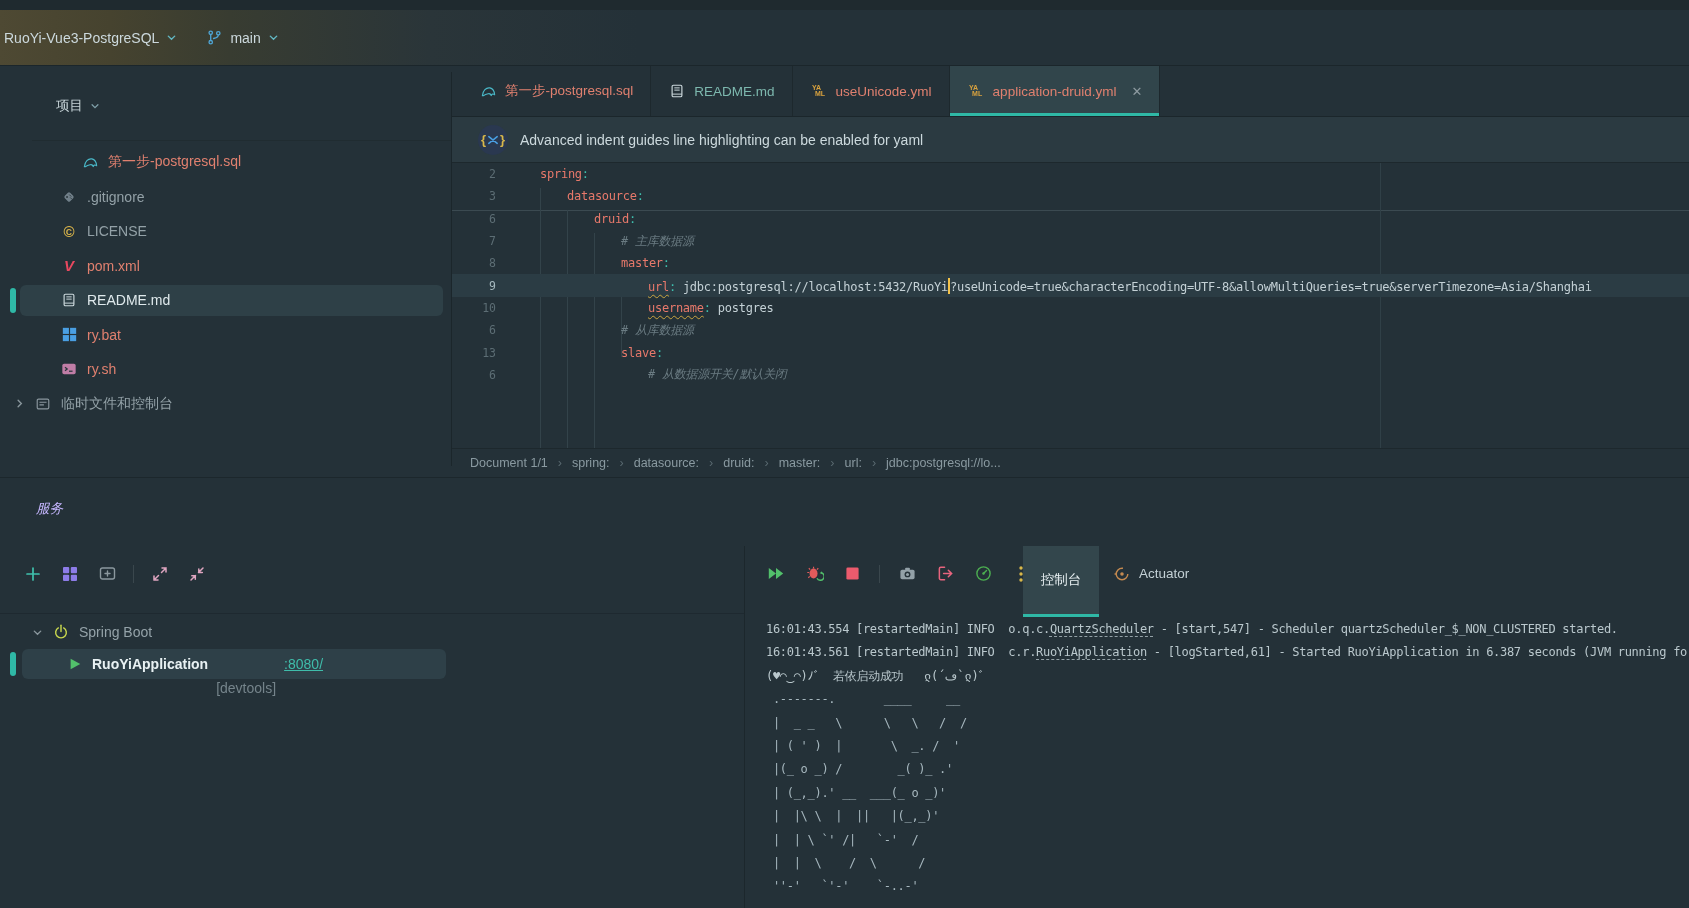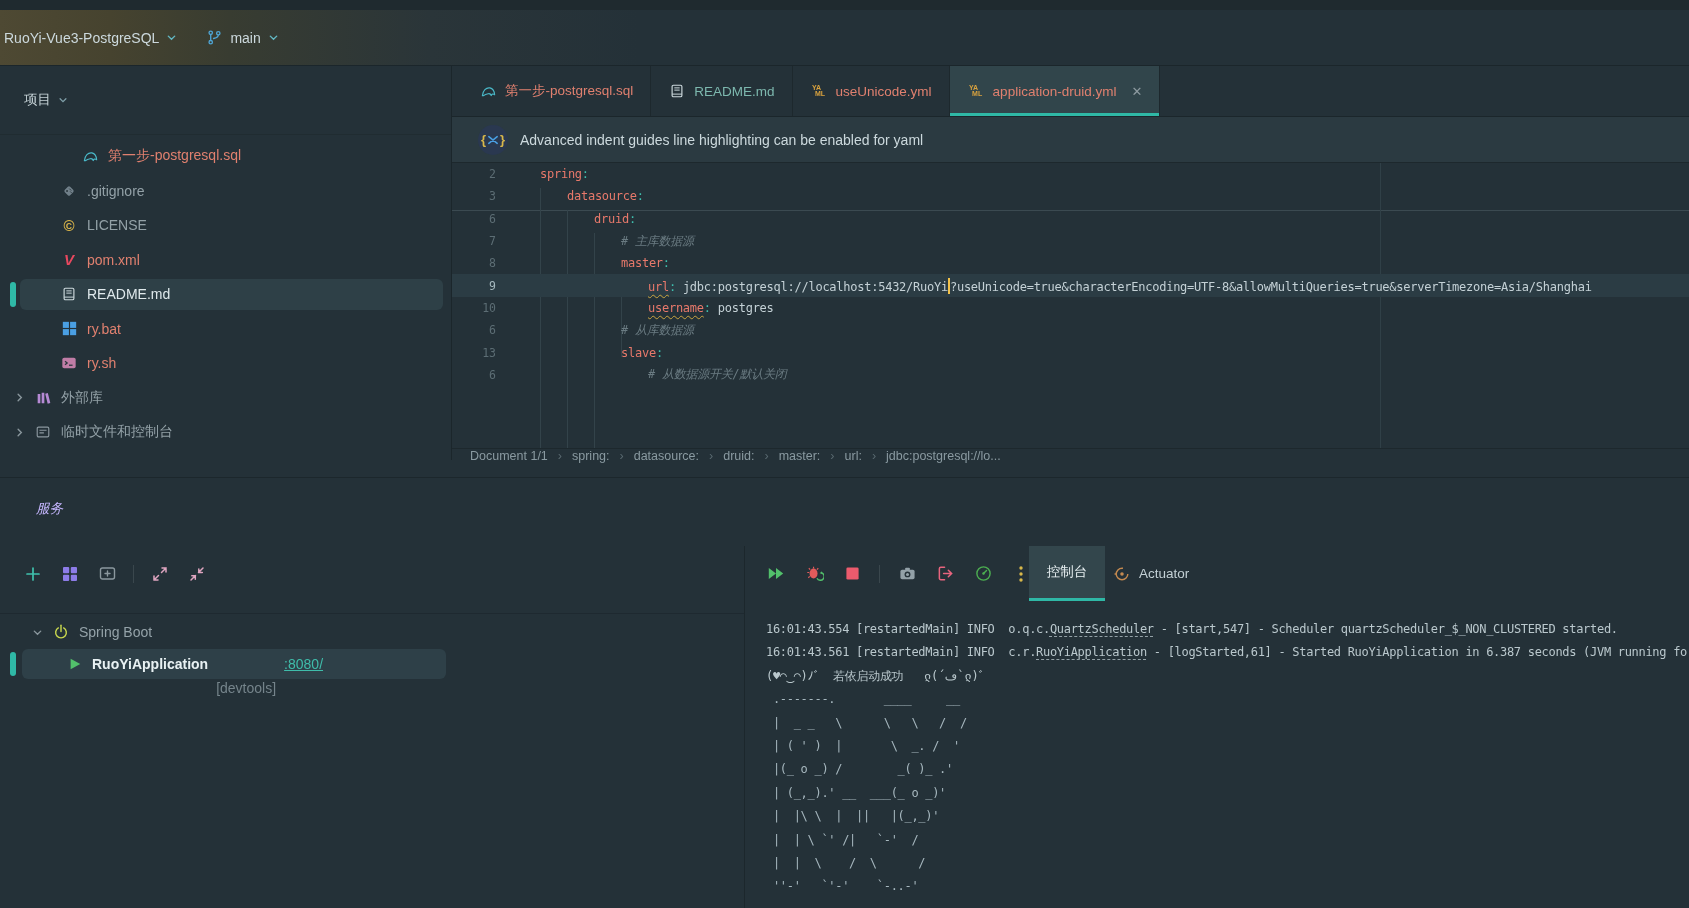--- a/index.html
+++ b/index.html
@@ -7,21 +7,21 @@
         font-family:"Liberation Sans",sans-serif;color:#c4d1d6;}
   .abs{position:absolute;}
   
   #top-edge{left:0;top:0;width:100%;height:10px;background:#1f2a2f;}
   #win-header{left:0;top:10px;width:100%;height:56px;box-sizing:border-box;
     background:linear-gradient(90deg,#4e4933 0px,#46432f 110px,#383c31 230px,#2a3539 430px,#243138 640px);
     display:flex;align-items:center;padding-left:4px;border-bottom:1px solid #1b262b;}
   .widget{display:flex;align-items:center;gap:7px;font-size:14px;color:#ccd9dd;margin-right:28px;cursor:default;}
   .chev svg{display:block;}
   
-  #proj-panel{left:0;top:66px;width:452px;height:394px;background:#243138;border-right:1px solid #1b262b;box-sizing:border-box;}
+  #proj-panel{left:0;top:72px;width:452px;height:394px;background:#243138;border-right:1px solid #1b262b;box-sizing:border-box;padding-left:32px;}
   #proj-header{height:69px;display:flex;align-items:center;gap:7px;padding-left:24px;
     font-size:13.5px;color:#c6d3d7;border-bottom:1px solid #202c31;box-sizing:border-box;}
   #tree{position:absolute;left:0;top:73px;right:0;}
   .trow{height:34.5px;display:flex;align-items:center;gap:9px;position:relative;font-size:14px;}
   .trow>*{position:relative;z-index:1;}
   .sel-bg{position:absolute;left:20px;right:8px;top:2px;bottom:2px;background:#2e4047;border-radius:6px;z-index:0;}
   .sel-accent{position:absolute;left:10px;top:5px;bottom:5px;width:6px;border-radius:3px;background:#2fb8a6;z-index:1;}
   .c-salmon{color:#e0806f}.c-grey{color:#93a1a7}.c-white{color:#dfe9ec}
   .ic{display:inline-flex;width:18px;height:18px;align-items:center;justify-content:center;flex:none;}
   .ic-license{color:#d9b44a;font-size:15px;font-weight:bold;}
@@ -51,21 +51,21 @@
   .lnum{width:44px;flex:none;text-align:right;color:#5c6d74;font-size:11.5px;letter-spacing:0;}
   .cur .lnum{color:#a5b8be;}
   .k{color:#e8796b}.co{color:#3fbfae}.v{color:#c4d1d6}
   .cm{color:#6a7b82;font-style:italic;}
   .wavy{text-decoration:underline;text-decoration-style:wavy;text-decoration-color:#c9a53f;
     text-decoration-thickness:1px;text-underline-offset:3px;}
   .caret{display:inline-block;width:2px;height:16px;background:#f2c24a;vertical-align:-3px;}
   .vguide{position:absolute;width:1px;background:#33434a;}
   #fold-line{position:absolute;left:0;right:0;top:47px;height:1px;background:#3b4a51;}
   #margin-guide{left:928px;top:0;bottom:0;width:1px;background:#304047;position:absolute;}
-  #crumbs{position:absolute;left:0;top:382px;right:0;height:29px;display:flex;gap:10px;
+  #crumbs{position:absolute;left:0;top:382px;right:0;height:29px;display:flex;align-items:center;gap:10px;
     padding-left:18px;font-size:12.5px;color:#8a9aa1;border-top:1px solid #1d282d;box-sizing:border-box;background:#243138;}
   .csep{color:#5a6a71;}
   
   #bottom{left:0;top:477px;width:100%;height:431px;background:#243138;border-top:1px solid #1c272c;box-sizing:border-box;}
   #svc-title{position:absolute;left:36px;top:22px;font-size:13.5px;color:#c4b5fd;font-style:italic;}
   #svc-icons{position:absolute;left:22px;top:68px;height:55px;display:flex;align-items:center;gap:15px;}
   .tool-btn{display:inline-flex;align-items:center;justify-content:center;width:22px;height:22px;}
   .vsep{width:1px;height:18px;background:#3a474d;}
   #svc-divider{position:absolute;left:0;top:135px;width:744px;height:1px;background:#1e2930;}
   #svc-tree{position:absolute;left:0;top:138px;width:744px;}
@@ -73,21 +73,21 @@
   .run-row{position:relative;height:32px;display:flex;align-items:center;gap:8px;padding-left:66px;font-size:14px;}
   .run-row>*{position:relative;z-index:1;}
   .run-bg{position:absolute;left:22px;width:424px;top:1px;bottom:1px;background:#2e4048;border-radius:6px;z-index:0;}
   .run-accent{position:absolute;left:10px;top:4px;bottom:4px;width:6px;border-radius:3px;background:#2fb8a6;z-index:1;}
   .run-name{font-weight:bold;color:#e8f1f3;}
   .run-tag{color:#75848b;margin-top:48px;}
   .run-link{color:#3fbcaa;text-decoration:underline;cursor:pointer;}
   
   #con-tools{position:absolute;left:744px;top:68px;right:0;height:55px;border-left:1px solid #1c272c;}
   #con-icons{position:absolute;left:20px;top:0;height:55px;display:flex;align-items:center;gap:16px;}
-  #tab-console{position:absolute;left:284px;top:0;width:76px;height:55px;background:#33464c;display:flex;
+  #tab-console{position:absolute;left:278px;top:0;width:76px;height:71px;background:#33464c;display:flex;
     align-items:center;justify-content:center;font-size:13.5px;color:#e8f0f2;
     border-bottom:3px solid #2fb8a6;box-sizing:border-box;}
   #tab-actuator{position:absolute;left:368px;top:0;height:55px;display:flex;align-items:center;gap:8px;
     color:#c3d0d5;font-size:13.5px;}
   #con-log{position:absolute;left:744px;top:123px;right:0;bottom:0;overflow:hidden;border-left:1px solid #1c272c;
     padding:17px 0 0 21px;font-family:"DejaVu Sans Mono","Liberation Mono",monospace;font-size:12px;
     letter-spacing:-0.3px;line-height:23.4px;color:#bac8cd;white-space:pre;}
   .ul{text-decoration:underline;text-decoration-style:dashed;text-decoration-color:#93a1a7;
     text-decoration-thickness:1px;text-underline-offset:3px;}
   .art{color:#a7b8bf;}
@@ -190,34 +190,20 @@
         </div>
         <div class="trow" style="padding-left: 60px;">
           <span class="ic">
             <svg viewBox="0 0 18 18" width="16" height="16">
               <rect x="1.5" y="3" width="15" height="12" rx="2" fill="#c07da6"></rect>
               <path d="M4.5 7l2.5 2-2.5 2" stroke="#2a363c" stroke-width="1.4" fill="none"></path>
               <path d="M9 11.5h4" stroke="#2a363c" stroke-width="1.4"></path>
             </svg>
           </span>
           <span class="c-salmon">ry.sh</span>
-        </div>
-        <div class="trow" style="padding-left: 14px;">
-          <span class="chev">
-            <svg width="11" height="11" viewBox="0 0 12 12">
-              <path d="M4.5 2.5L8 6l-3.5 3.5" fill="none" stroke="#8a979d" stroke-width="1.5" stroke-linecap="round"></path>
-            </svg>
-          </span>
-          <span class="ic">
-            <svg viewBox="0 0 18 18" width="16" height="16">
-              <path d="M3 15V4.5h3V15zM7.5 15V3h3v12z" fill="#b68ad4"></path>
-              <path d="M11.5 4.2l2.9-.8L17.2 14.6l-2.9.8z" fill="#b68ad4"></path>
-            </svg>
-          </span>
-          <span class="c-grey">外部库</span>
         </div>
         <div class="trow" style="padding-left: 14px;">
           <span class="chev">
             <svg width="11" height="11" viewBox="0 0 12 12">
               <path d="M4.5 2.5L8 6l-3.5 3.5" fill="none" stroke="#8a979d" stroke-width="1.5" stroke-linecap="round"></path>
             </svg>
           </span>
           <span class="ic">
             <svg viewBox="0 0 18 18" width="16" height="16">
               <rect x="2.5" y="3.5" width="13" height="11" rx="1.5" fill="none" stroke="#8a979e" stroke-width="1.3"></rect>

